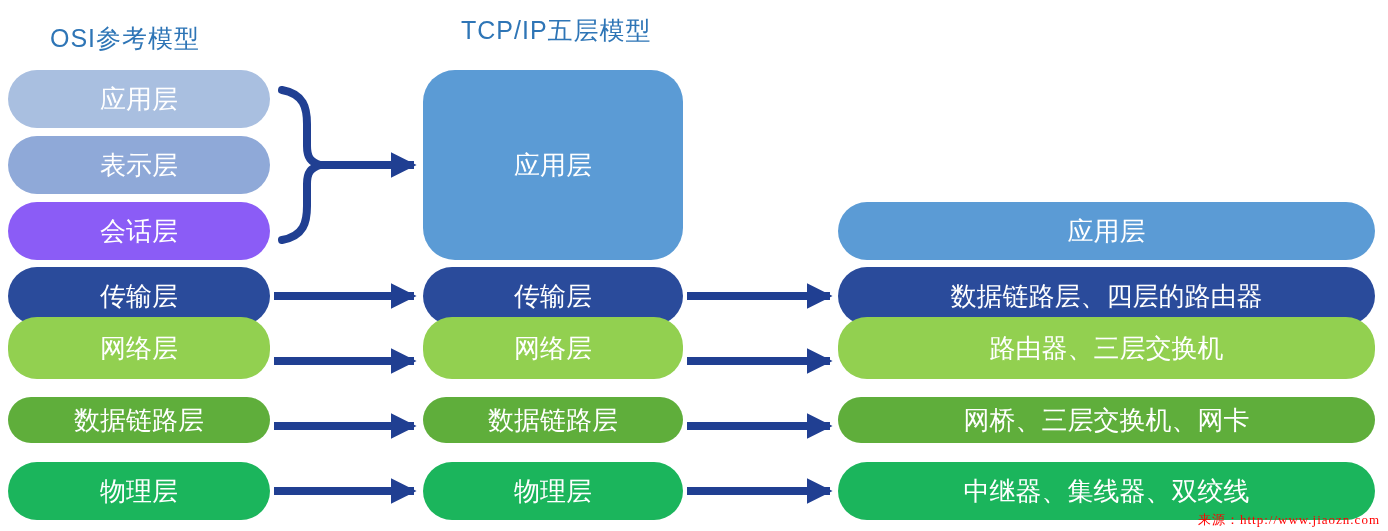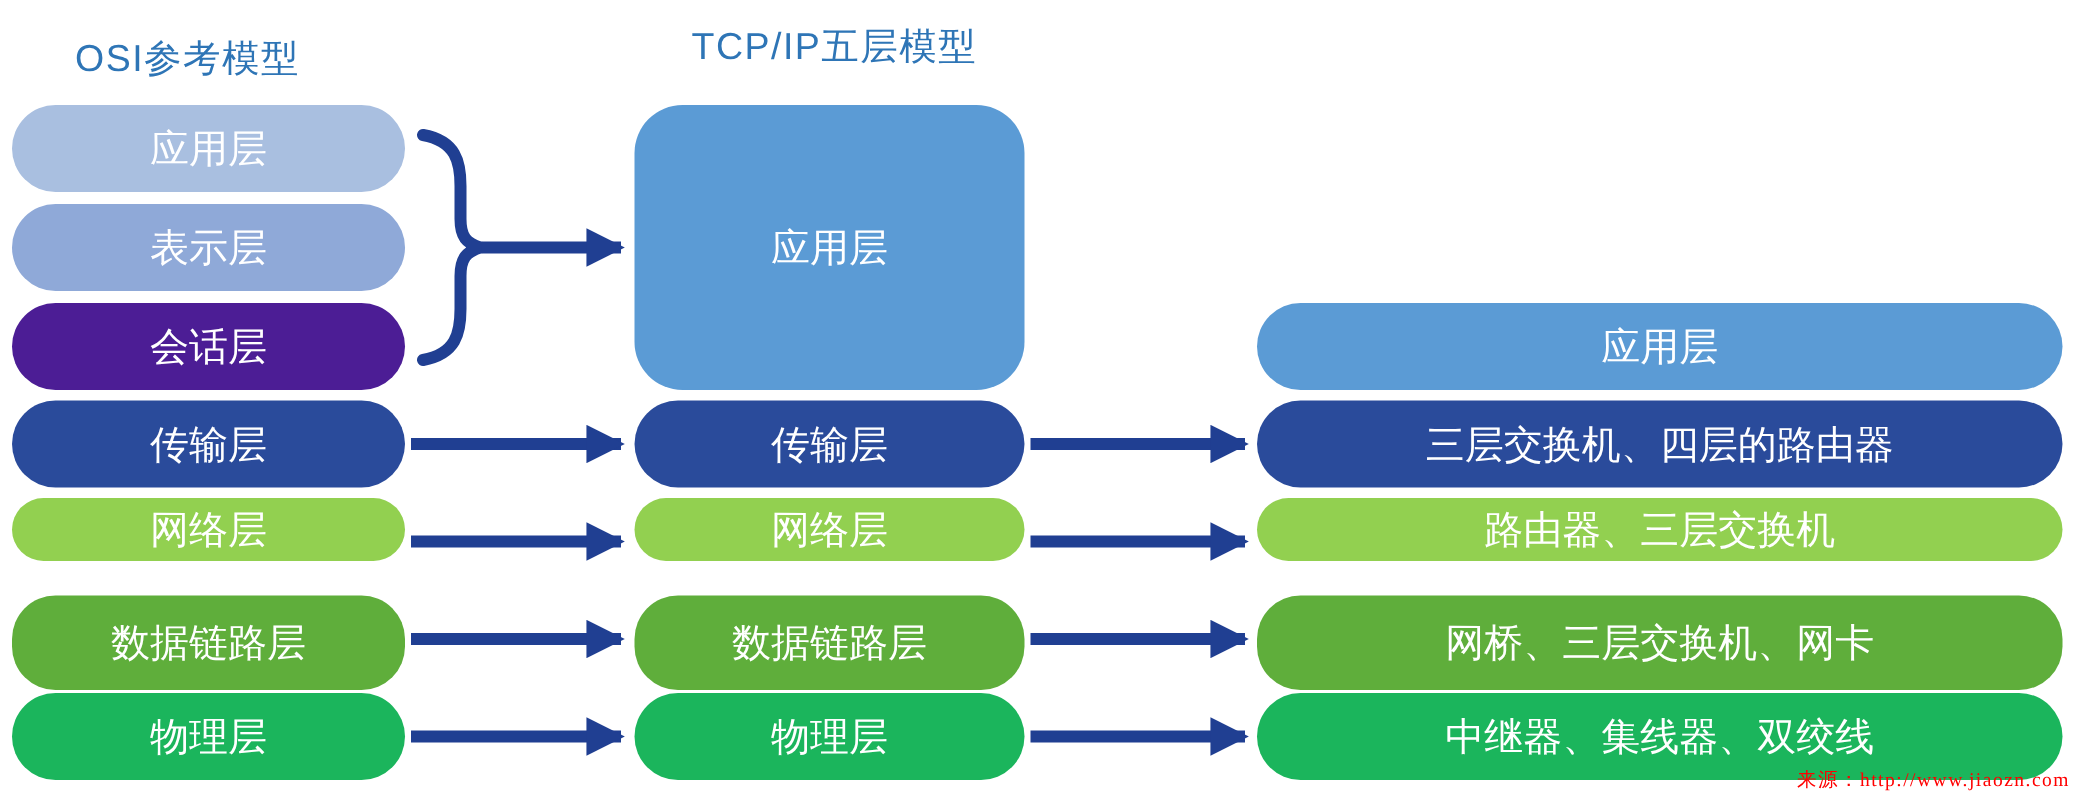--- a/index.html
+++ b/index.html
@@ -37,22 +37,22 @@
   }
   
   .c1 { left: 8px;   width: 262px; }
   .c2 { left: 423px; width: 260px; }
   .c3 { left: 838px; width: 537px; }
   
   .r0 { top: 70px;  height: 58px; }
   .r1 { top: 136px; height: 58px; }
   .r2 { top: 202px; height: 58px; }
   .r3 { top: 267px; height: 58px; }
-  .r4 { top: 332px; height: 42px; }
-  .r5 { top: 397px; height: 63px; }
+  .r4 { top: 317px; height: 62px; }
+  .r5 { top: 397px; height: 46px; }
   .r6 { top: 462px; height: 58px; }
   .big { top: 70px; height: 190px; border-radius: 32px; }
 
   .arrows {
     position: absolute;
     left: 0;
     top: 0;
     pointer-events: none;
   }
 
@@ -92,32 +92,32 @@
     <line x1="274" y1="491" x2="414" y2="491" stroke-width="8" marker-end="url(#ah)" stroke="#203f92"></line>
 
     <line x1="687" y1="296" x2="830" y2="296" stroke-width="8" marker-end="url(#ah)" stroke="#203f92"></line>
     <line x1="687" y1="361" x2="830" y2="361" stroke-width="8" marker-end="url(#ah)" stroke="#203f92"></line>
     <line x1="687" y1="426" x2="830" y2="426" stroke-width="8" marker-end="url(#ah)" stroke="#203f92"></line>
     <line x1="687" y1="491" x2="830" y2="491" stroke-width="8" marker-end="url(#ah)" stroke="#203f92"></line>
   </svg>
 
   <div class="box c1 r0" style="background-color: rgb(169, 191, 224);">应用层</div>
   <div class="box c1 r1" style="background-color: rgb(143, 169, 216);">表示层</div>
-  <div class="box c1 r2" style="background-color: #4c1d95;">会话层</div>
+  <div class="box c1 r2" style="background-color: #8b5cf6;">会话层</div>
   <div class="box c1 r3" style="background-color: rgb(42, 75, 155);">传输层</div>
   <div class="box c1 r4" style="background-color: rgb(146, 208, 80);">网络层</div>
   <div class="box c1 r5" style="background-color: rgb(95, 174, 59);">数据链路层</div>
   <div class="box c1 r6" style="background-color: rgb(27, 181, 92);">物理层</div>
 
   <div class="box c2 big" style="background-color: rgb(91, 155, 213);">应用层</div>
   <div class="box c2 r3" style="background-color: rgb(42, 75, 155);">传输层</div>
   <div class="box c2 r4" style="background-color: rgb(146, 208, 80);">网络层</div>
   <div class="box c2 r5" style="background-color: rgb(95, 174, 59);">数据链路层</div>
   <div class="box c2 r6" style="background-color: rgb(27, 181, 92);">物理层</div>
 
   <div class="box c3 r2" style="background-color: rgb(91, 155, 213);">应用层</div>
-  <div class="box c3 r3" style="background-color: rgb(42, 75, 155);">三层交换机、四层的路由器</div>
+  <div class="box c3 r3" style="background-color: rgb(42, 75, 155);">数据链路层、四层的路由器</div>
   <div class="box c3 r4" style="background-color: rgb(146, 208, 80);">路由器、三层交换机</div>
   <div class="box c3 r5" style="background-color: rgb(95, 174, 59);">网桥、三层交换机、网卡</div>
   <div class="box c3 r6" style="background-color: rgb(27, 181, 92);">中继器、集线器、双绞线</div>
 
   <div class="watermark">来源：http://www.jiaozn.com</div>
 </div>
 
 </body></html>

